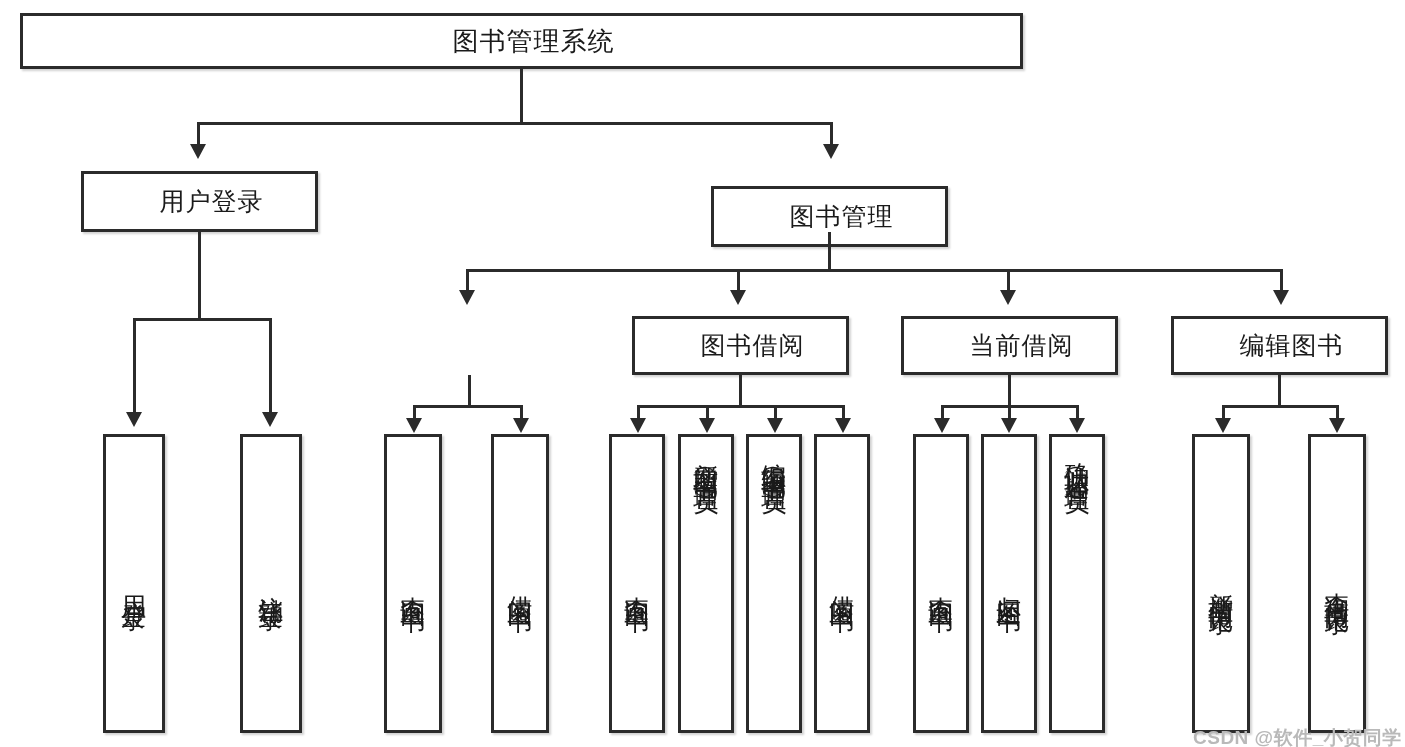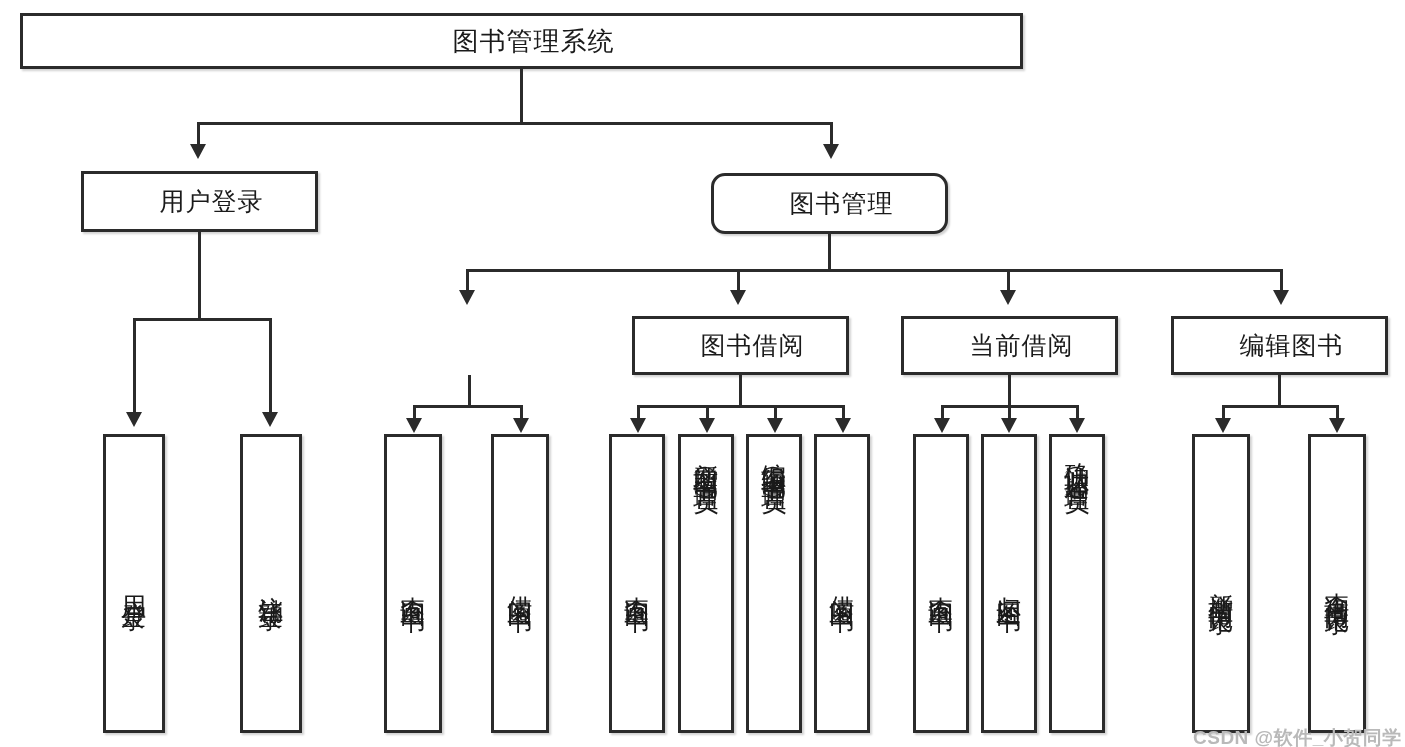--- a/index.html
+++ b/index.html
@@ -87,21 +87,21 @@
   <div class="conn hline" style="left:197px; top:122px; width:636px;"></div>
 
   <div class="conn vline" style="left:197px; top:122px; height:24px;"></div>
   <div class="arrow" style="left:190px; top:144px;"></div>
   <div class="conn vline" style="left:830px; top:122px; height:24px;"></div>
   <div class="arrow" style="left:823px; top:144px;"></div>
 
   <div class="node h" style="left:81px; top:171px; width:237px; height:61px;">
     <span>用户登录</span>
   </div>
-  <div class="node h" style="left:711px; top:173px; width:237px; height:61px;border-radius:14px;">
+  <div class="node h" style="left:711px; top:186px; width:237px; height:61px;">
     <span>图书管理</span>
   </div>
 
   <div class="conn vline" style="left:198px; top:232px; height:86px;"></div>
   <div class="conn hline" style="left:133px; top:318px; width:139px;"></div>
   <div class="conn vline" style="left:133px; top:318px; height:96px;"></div>
   <div class="arrow" style="left:126px; top:412px;"></div>
   <div class="conn vline" style="left:269px; top:318px; height:96px;"></div>
   <div class="arrow" style="left:262px; top:412px;"></div>
 

